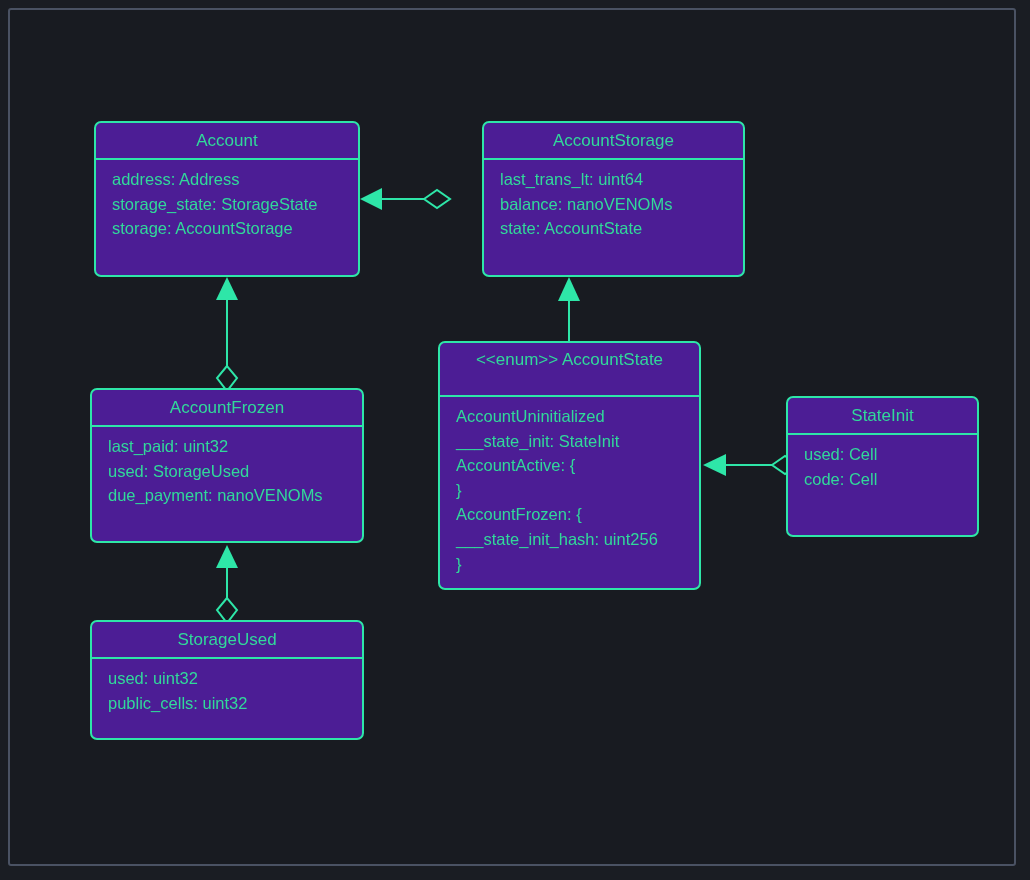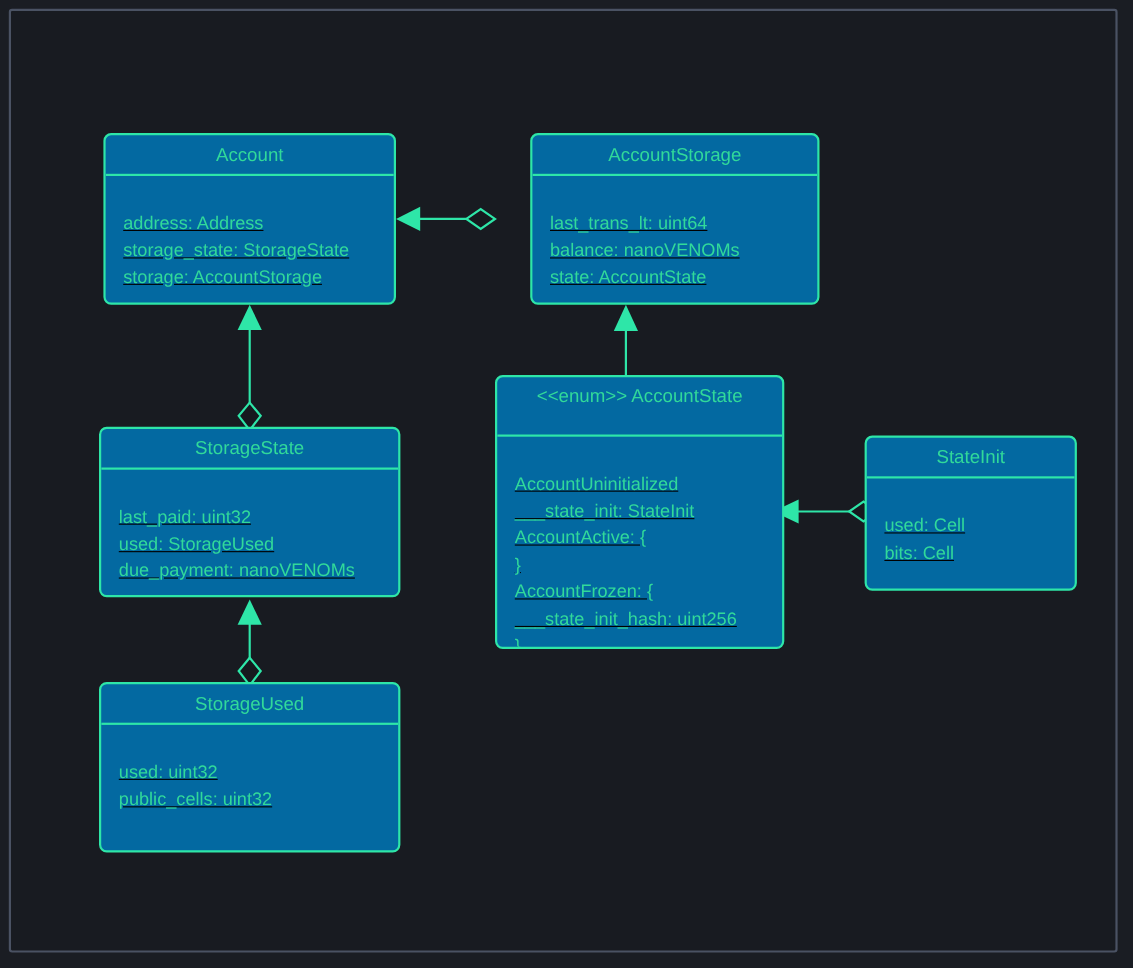--- a/index.html
+++ b/index.html
@@ -37,21 +37,21 @@
     left: 0;
     top: 0;
     width: 1030px;
     height: 880px;
     pointer-events: none;
   }
 
   
   .node {
     position: absolute;
-    background: #0369a1;
+    background: #4c1d95;
     border: 2px solid #2ee6a8;
     border-radius: 7px;
     overflow: hidden;
   }
 
   .node-title {
     height: 35px;
     line-height: 35px;
     text-align: center;
     color: #31d99a;
@@ -61,37 +61,36 @@
 
   .node-title.tall { height: 52px; line-height: 34px; }
 
   .node-divider {
     height: 2px;
     background: #2ee6a8;
     width: 100%;
   }
 
   .node-body {
-    padding: 31px 0 0 16px;
-    text-decoration: underline;
+    padding: 7px 0 0 16px;
   }
 
   .member {
     color: #31d99a;
     font-size: 16.5px;
     line-height: 24.6px;
     white-space: pre;
   }
 
   
   #node-account        { left: 94px;  top: 121px; width: 266px; height: 156px; }
   #node-accountstorage { left: 438px; top: 121px; width: 263px; height: 156px; margin-left: 44px; }
   #node-storagestate   { left: 90px;  top: 388px; width: 274px; height: 155px; }
-  #node-accountstate   { left: 438px; top: 341px; width: 263px; height: 249px; margin-left: 12px; }
-  #node-storageused    { left: 90px;  top: 620px; width: 274px; height: 155px; }
+  #node-accountstate   { left: 438px; top: 341px; width: 263px; height: 249px; }
+  #node-storageused    { left: 90px;  top: 620px; width: 274px; height: 120px; }
   #node-stateinit      { left: 786px; top: 396px; width: 193px; height: 141px; }
 </style>
 </head>
 <body>
 
 <div id="canvas">
 
   <div id="frame"></div>
 
   <svg id="links" viewBox="0 0 1030 880" xmlns="http://www.w3.org/2000/svg">
@@ -140,21 +139,21 @@
     <div class="node-title">AccountStorage</div>
     <div class="node-divider"></div>
     <div class="node-body">
       <div class="member">last_trans_lt: uint64</div>
       <div class="member">balance: nanoVENOMs</div>
       <div class="member">state: AccountState</div>
     </div>
   </div>
 
   <div class="node" id="node-storagestate">
-    <div class="node-title">StorageState</div>
+    <div class="node-title">AccountFrozen</div>
     <div class="node-divider"></div>
     <div class="node-body">
       <div class="member">last_paid: uint32</div>
       <div class="member">used: StorageUsed</div>
       <div class="member">due_payment: nanoVENOMs</div>
     </div>
   </div>
 
   <div class="node" id="node-accountstate">
     <div class="node-title tall">&lt;&lt;enum&gt;&gt; AccountState</div>
@@ -177,17 +176,17 @@
       <div class="member">used: uint32</div>
       <div class="member">public_cells: uint32</div>
     </div>
   </div>
 
   <div class="node" id="node-stateinit">
     <div class="node-title">StateInit</div>
     <div class="node-divider"></div>
     <div class="node-body">
       <div class="member">used: Cell</div>
-      <div class="member">bits: Cell</div>
+      <div class="member">code: Cell</div>
     </div>
   </div>
 
 </div>
 
 </body></html>

